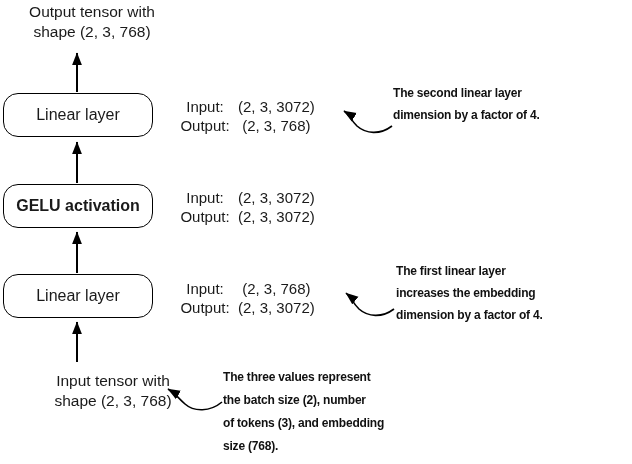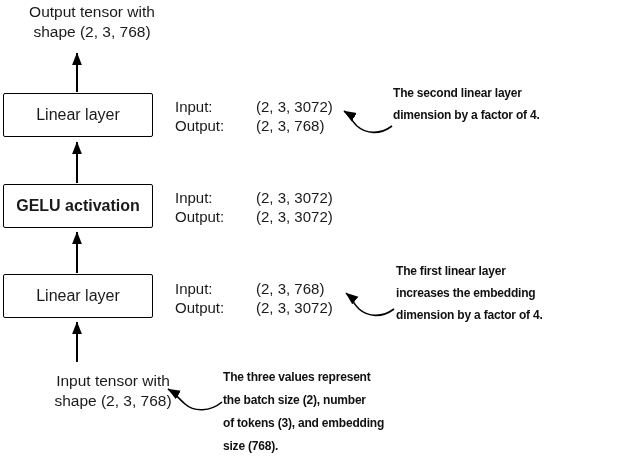--- a/index.html
+++ b/index.html
@@ -37,42 +37,43 @@
     color: #1a1a1a;
   }
   .tensor-label.top { left: 6px; top: 2px; width: 172px; }
   .tensor-label.bottom { left: 0px; top: 371px; width: 154px; padding-left: 36px; }
   .layer-box {
     position: absolute;
     left: 3px;
     width: 150px;
     height: 44px;
     border: 1.6px solid #000000;
-    border-radius: 2px;
+    border-radius: 15px;
     background: #ffffff;
     display: flex;
     align-items: center;
     justify-content: center;
     font-size: 16px;
     color: #1a1a1a;
     box-sizing: border-box;
   }
   .box-1 { top: 93px; }
   .box-2 { top: 184px; font-weight: bold; }
   .box-3 { top: 274px; }
   .io-block {
     position: absolute;
     left: 175px;
     display: grid;
     grid-template-columns: 60px max-content;
-    column-gap: 21px;
+    column-gap: 3px;
     font-size: 15px;
     line-height: 19px;
     color: #1a1a1a;
     white-space: nowrap;
+    text-align: center;
   }
   .io-1 { top: 97px; }
   .io-2 { top: 188px; }
   .io-3 { top: 279px; }
   .annotation {
     position: absolute;
     font-weight: bold;
     font-size: 12px;
     line-height: 22px;
     letter-spacing: -0.2px;

